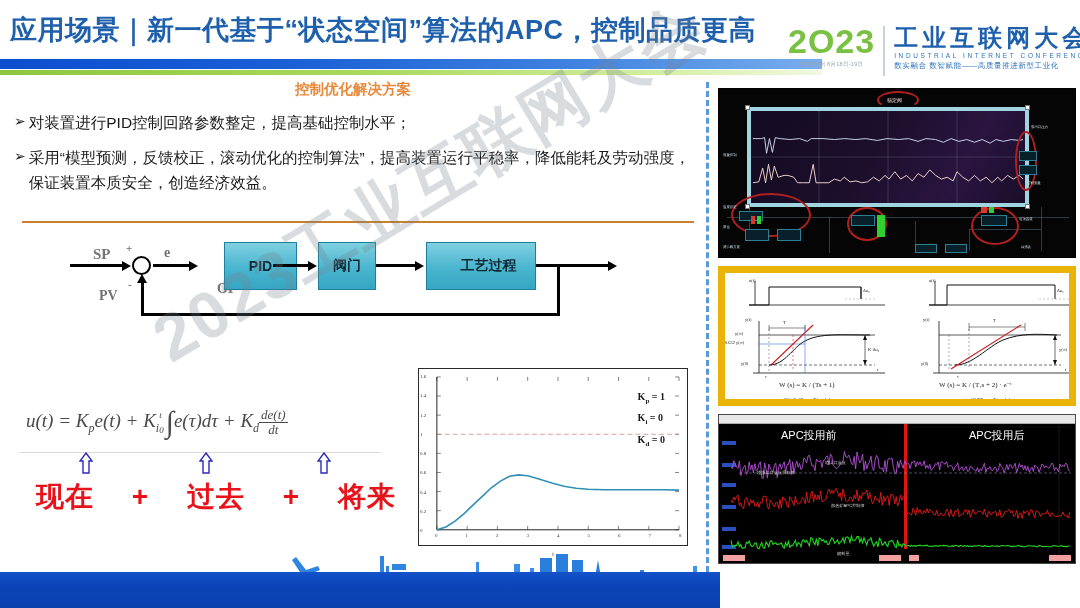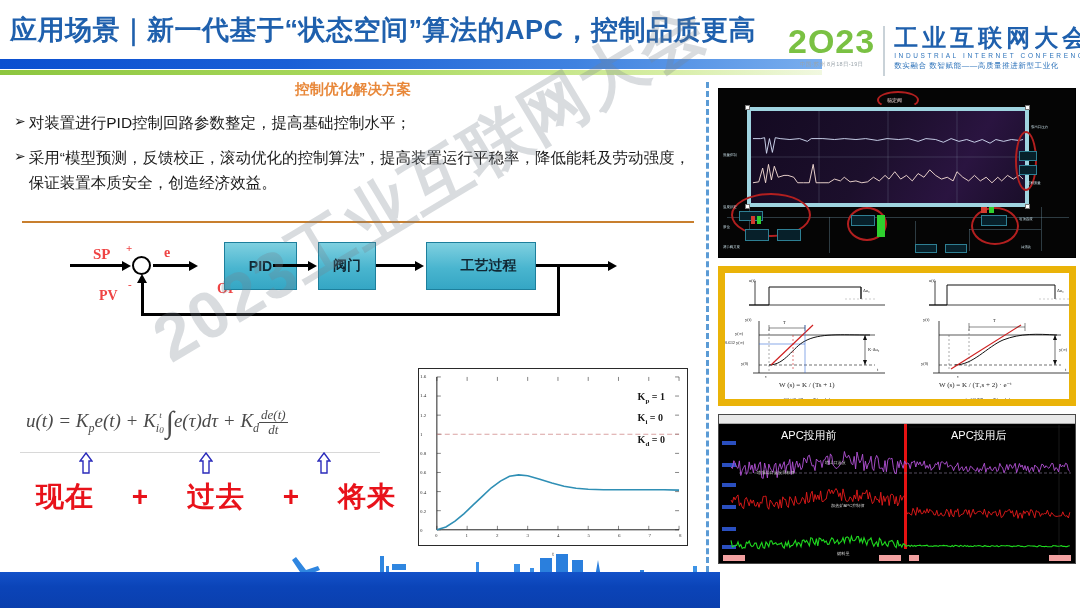--- a/index.html
+++ b/index.html
@@ -110,21 +110,21 @@
   
   #block-diagram { position: absolute; left: 60px; top: 232px; width: 640px; height: 130px; }
   .bd-box {
     position: absolute;
     background: linear-gradient(to bottom, #7fd0e0 0%, #49b5cf 55%, #35a6c4 100%);
     border: 1px solid #1d7f9c;
     display: flex; align-items: center; justify-content: center;
     color: #102733; font-size: 14px; font-weight: 600;
   }
   .bd-label {
-    position: absolute; font-size: 13px; color: #ef4444;
+    position: absolute; font-size: 13px; color: #737373;
     font-family: "Liberation Serif", "DejaVu Serif", serif; font-weight: 700;
   }
   .bd-line { position: absolute; background: #000; }
   .bd-arrow {
     position: absolute; width: 0; height: 0;
     border-top: 5px solid transparent;
     border-bottom: 5px solid transparent;
     border-left: 9px solid #000;
   }
   .bd-arrow-up {
@@ -627,21 +627,21 @@
     
     <div class="eqn" style="left:54px; top:108px;">W (s)  =  K / (Ts + 1)</div>
     <div class="cap" style="left:58px; top:124px;">无滞后 一阶对象</div>
     <div class="eqn" style="left:214px; top:108px;">W (s)  =  K / (T₁s + 2) · e⁻ᵗ</div>
     <div class="cap" style="left:238px; top:124px;">有迟延 一阶对象</div>
   </div>
 
   <div class="panel" id="panel-apc">
     <div id="apc-topbar"></div>
     <div class="apc-caption" style="left:62px;">APC投用前</div>
-    <div class="apc-caption" style="left:232px;text-align:center;">APC投用后</div>
+    <div class="apc-caption" style="left:250px;text-align:center;">APC投用后</div>
     <div id="apc-split"></div>
 
     <div class="apc-ylbl" style="top:26px;"></div>
     <div class="apc-ylbl" style="top:48px;"></div>
     <div class="apc-ylbl" style="top:68px;"></div>
     <div class="apc-ylbl" style="top:90px;"></div>
     <div class="apc-ylbl" style="top:112px;"></div>
     <div class="apc-ylbl" style="top:130px;"></div>
 
     <svg width="358" height="150" viewBox="0 0 358 150" style="position:absolute; left:0; top:0;">

